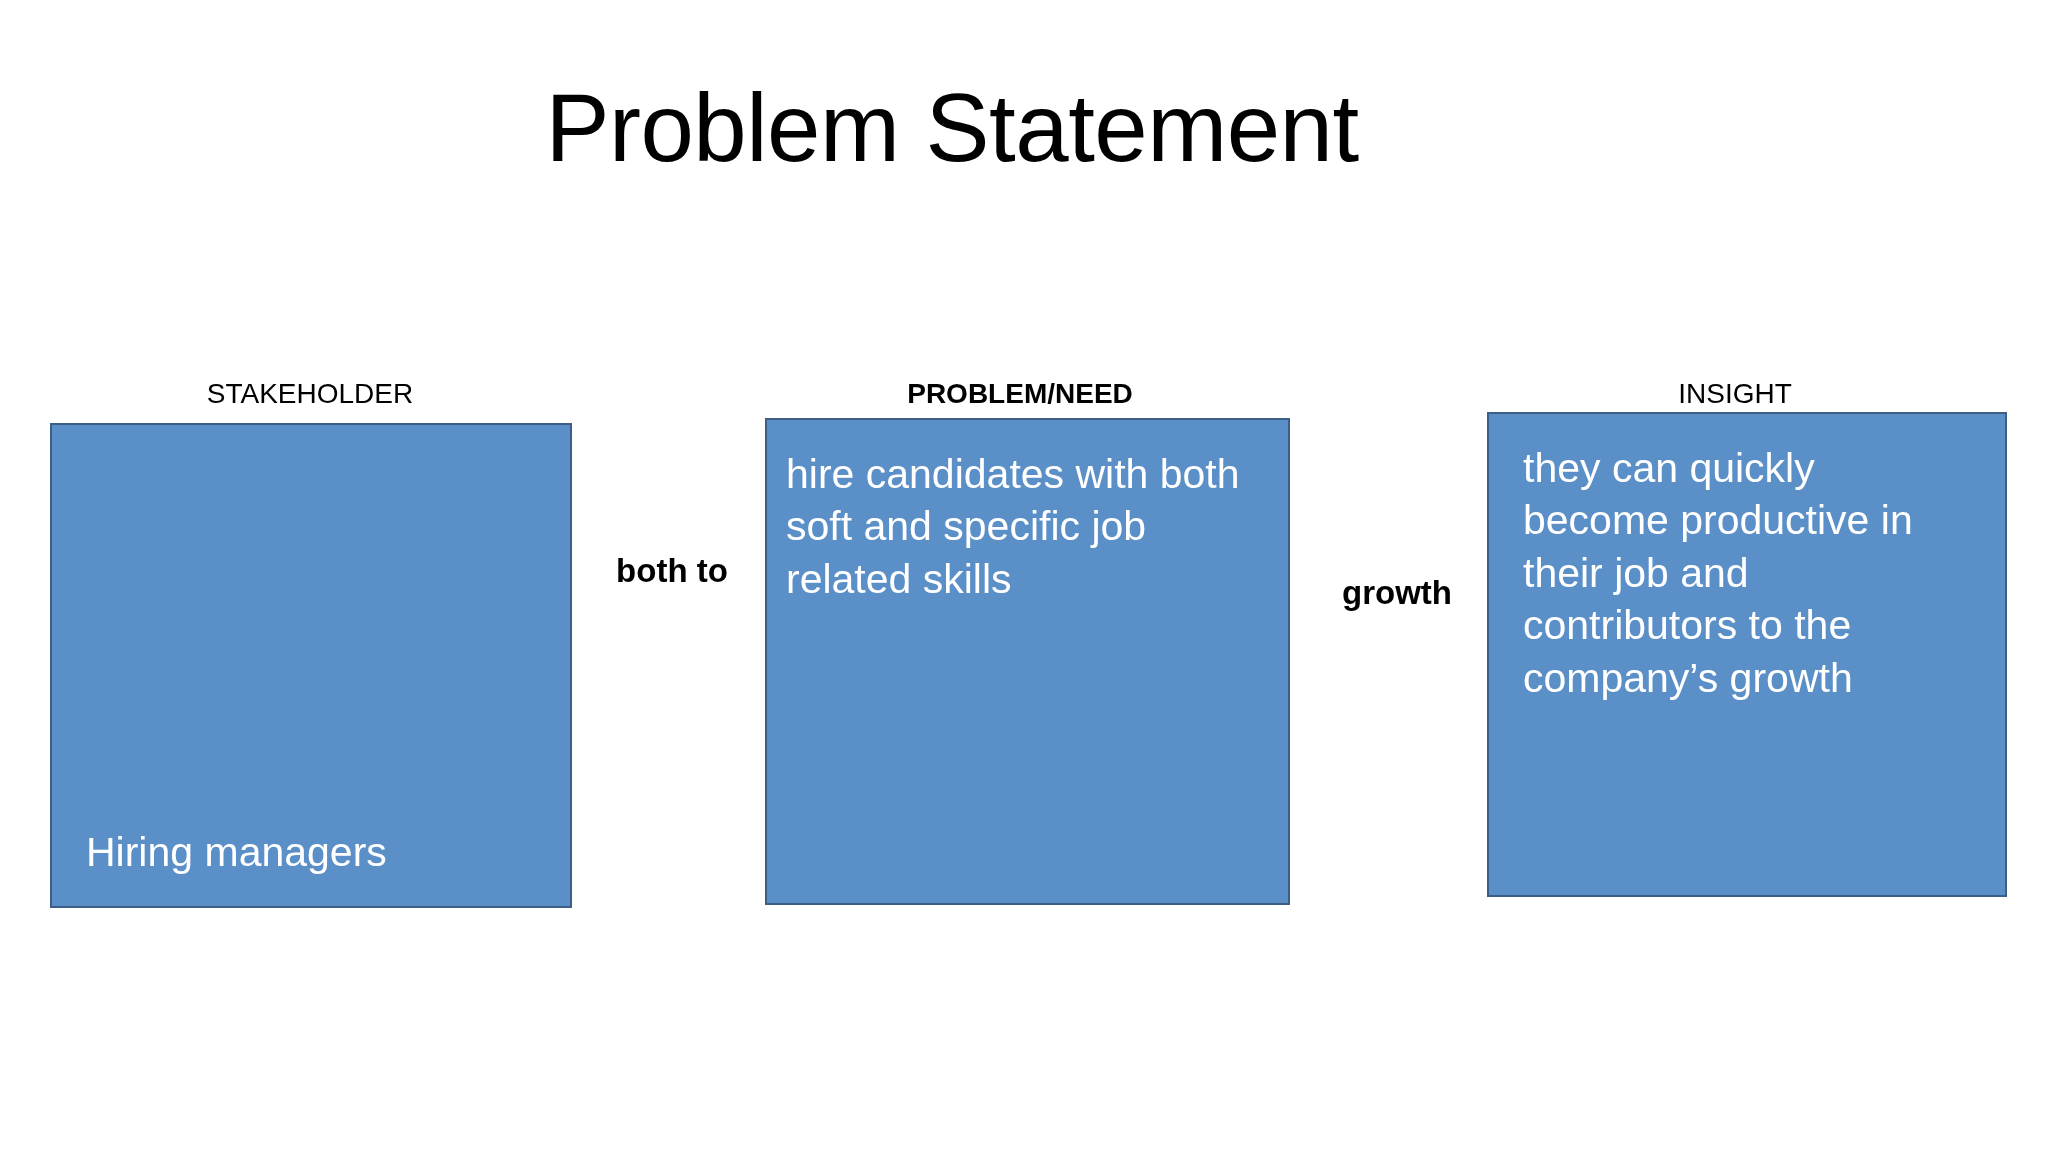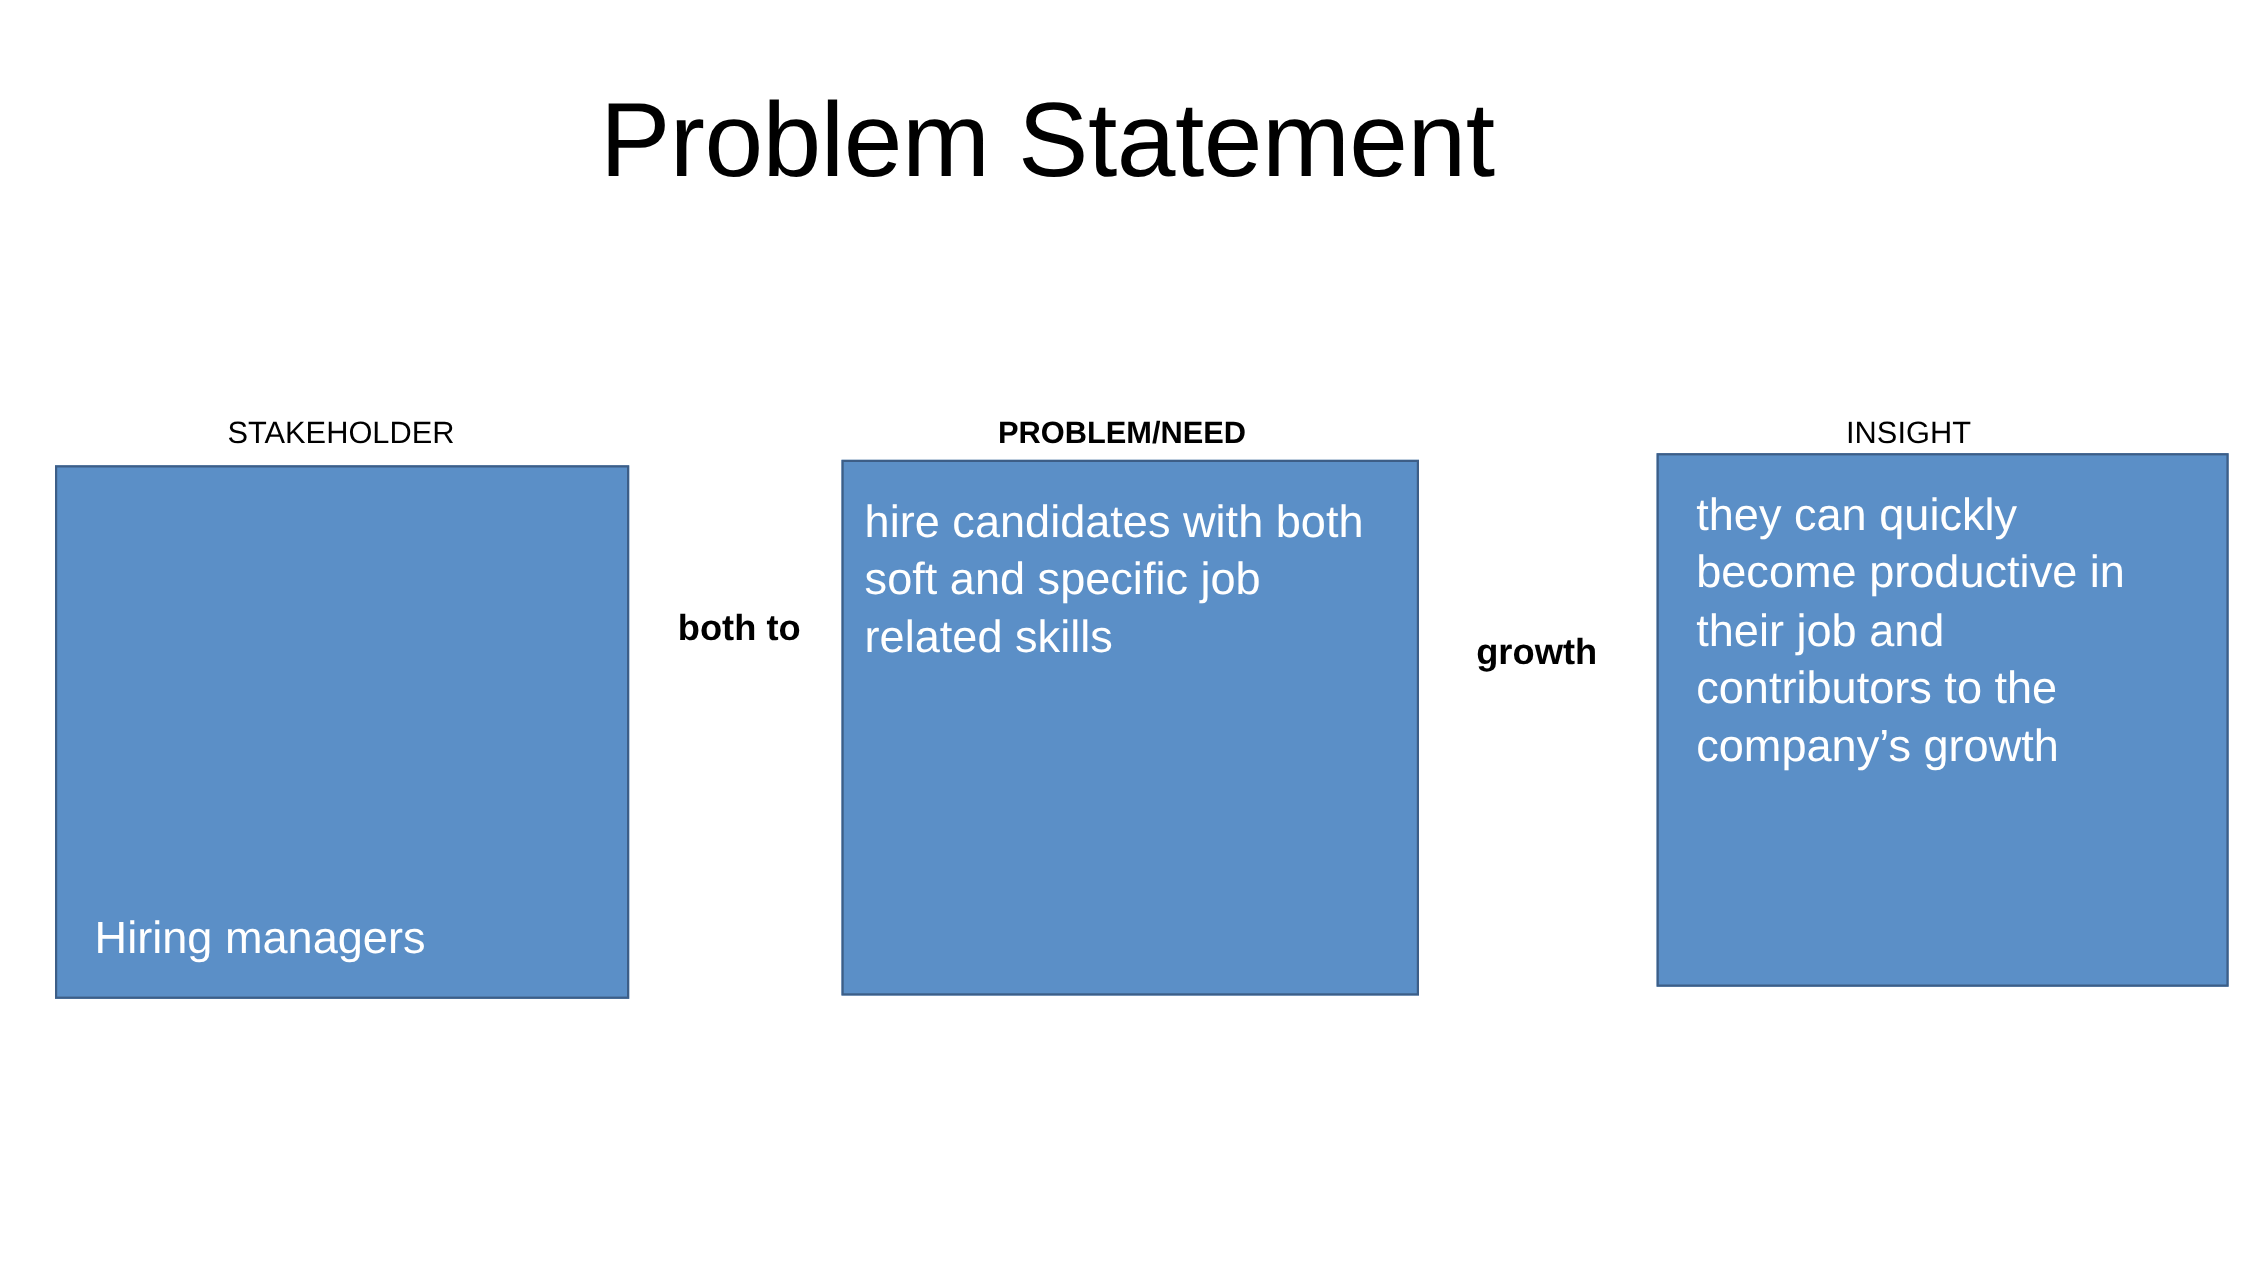--- a/index.html
+++ b/index.html
@@ -82,21 +82,21 @@
     color: #000000;
   }
 
   
   #label-stakeholder { top: 378px; left: 50px; width: 520px; }
   #label-problem     { top: 378px; left: 760px; width: 520px; font-weight: bold; }
   #label-insight     { top: 378px; left: 1475px; width: 520px; }
 
   #box-stakeholder { top: 423px; left: 50px; width: 522px; height: 485px; }
   #box-problem     { top: 418px; left: 765px; width: 525px; height: 487px; padding-left: 19px; }
-  #box-insight     { top: 412px; left: 1487px; width: 520px; height: 485px; margin-left: 19px; }
+  #box-insight     { top: 412px; left: 1487px; width: 520px; height: 485px; }
 
   #connector-needto  { top: 548px; left: 592px; width: 160px; }
   #connector-because { top: 570px; left: 1302px; width: 190px; }
 </style>
 </head>
 <body>
 
 <div class="slide">
 
   <div class="title">Problem Statement</div>

